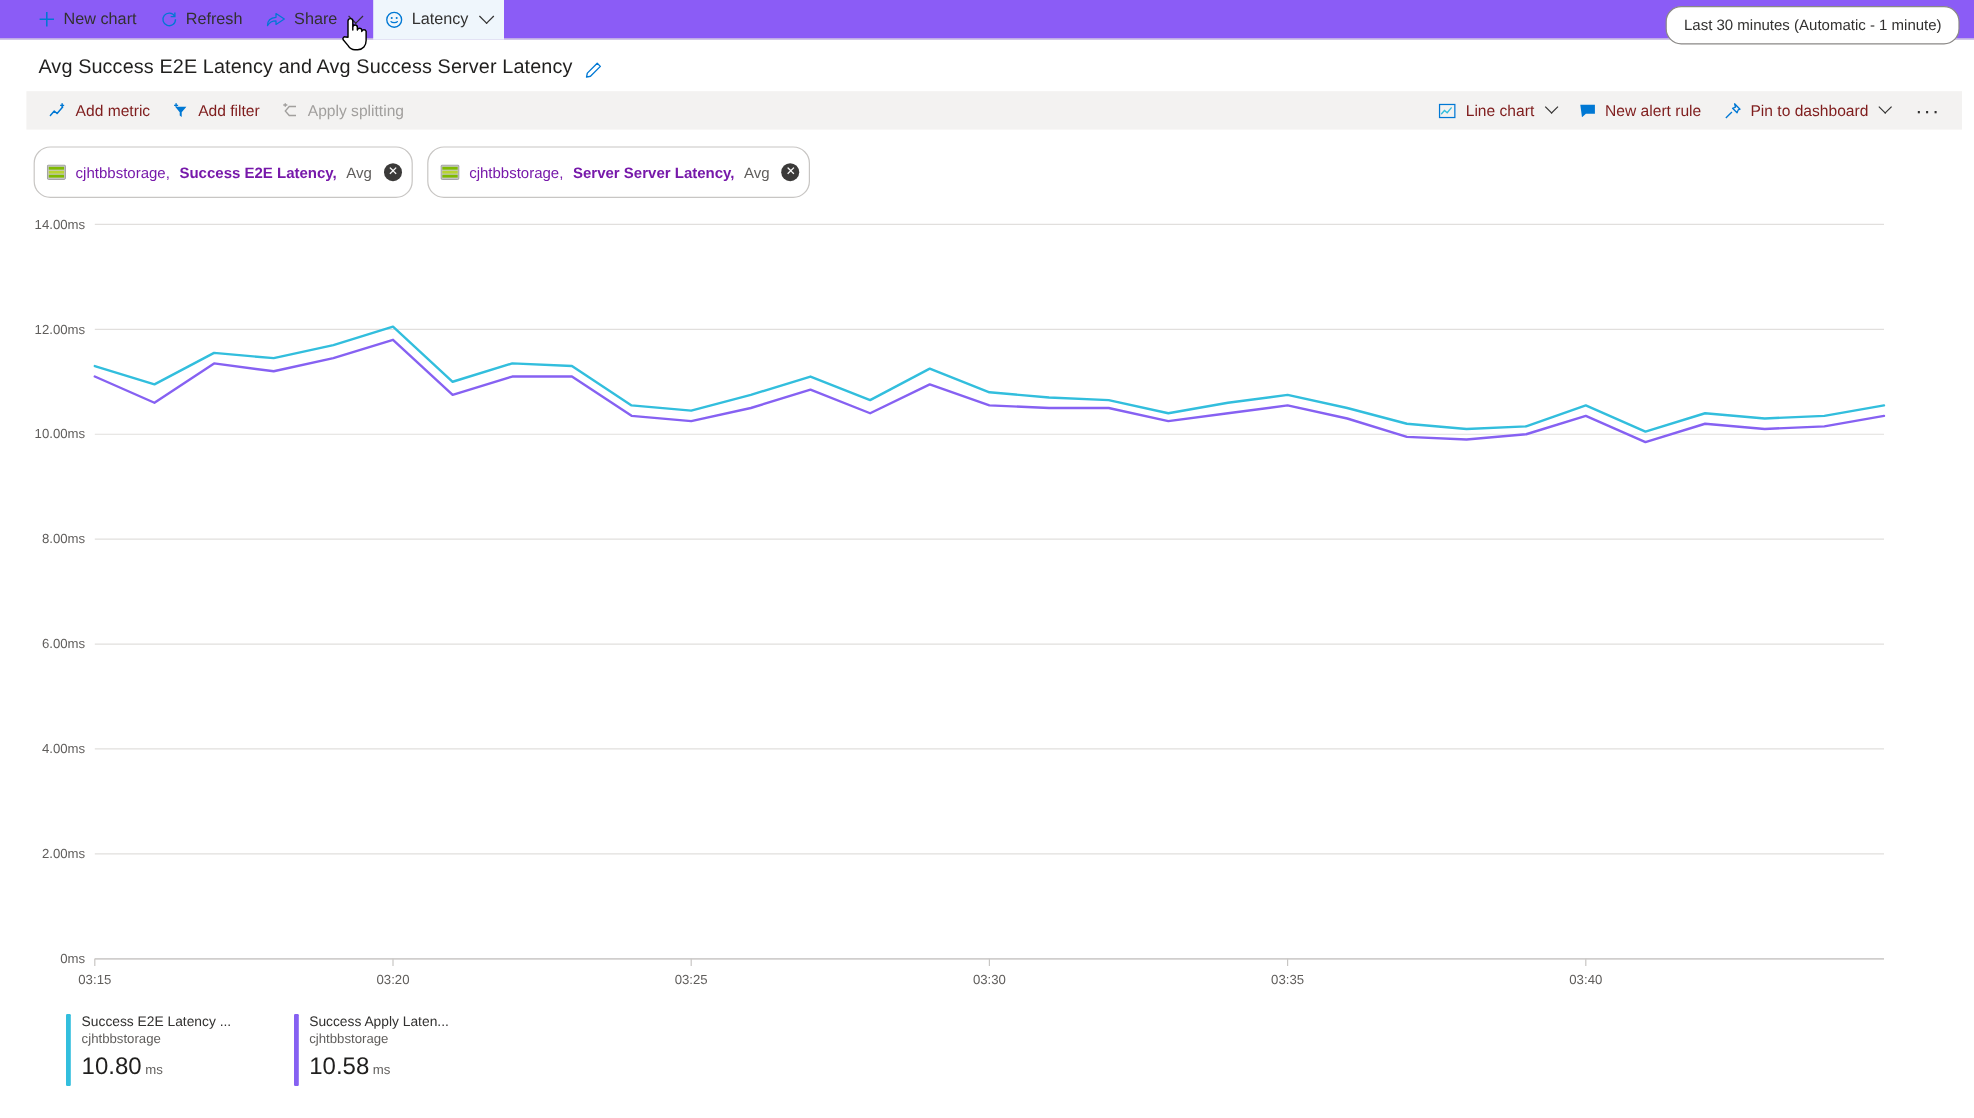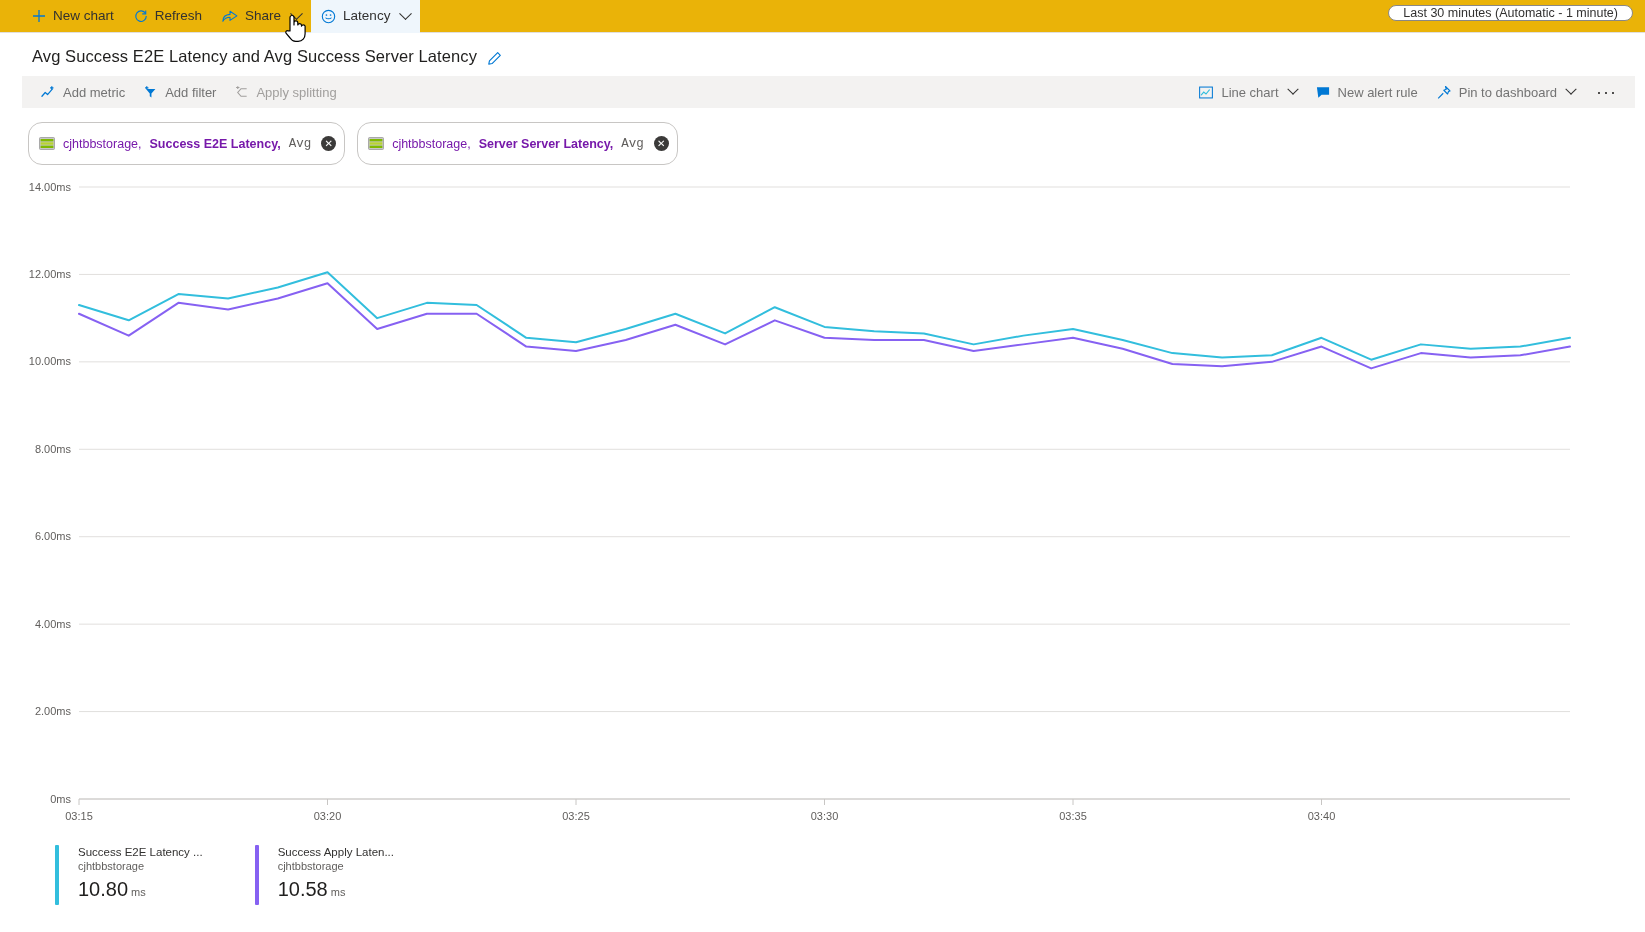--- a/index.html
+++ b/index.html
@@ -13,21 +13,21 @@
   }
 
   
   .topbar {
     height: 33px;
     display: flex;
     align-items: center;
     border-bottom: 1px solid #e1dfdd;
     padding: 0 8px 0 22px;
     position: relative;
-    background: #eab308;
+    background: #8b5cf6;
   }
   .cmd {
     display: flex;
     align-items: center;
     gap: 7px;
     height: 33px;
     padding: 0 10px;
     font-size: 13.5px;
     color: #323130;
     cursor: pointer;
@@ -42,21 +42,21 @@
     border-bottom: 1.4px solid #323130;
     transform: rotate(45deg) translate(-2px,-2px);
     margin-left: 4px;
   }
   .icon { display: inline-flex; align-items: center; justify-content: center; flex: none; }
 
   .timerange {
     position: absolute;
     right: 12px;
     top: 5px;
-    height: 16px;
+    height: 32px;
     padding: 0 14px;
     border: 1px solid #8a8886;
     border-radius: 13px;
     display: flex;
     align-items: center;
     font-size: 12.5px;
     color: #323130;
     background: #fff;
     cursor: pointer;
     white-space: nowrap;
@@ -98,21 +98,21 @@
     padding: 0 6px 0 10px;
     position: relative;
   }
   .ctool {
     display: flex;
     align-items: center;
     gap: 7px;
     height: 32px;
     padding: 0 9px;
     font-size: 13px;
-    color: #737373;
+    color: #7f1d1d;
     cursor: pointer;
     white-space: nowrap;
   }
   .ctool.disabled { color: #a19f9d; cursor: default; justify-content: flex-end; }
   .ctool .chev {
     display: inline-block;
     width: 8px; height: 8px;
     border-right: 1.3px solid #323130;
     border-bottom: 1.3px solid #323130;
     transform: rotate(45deg) translate(-2px,-2px);
@@ -140,21 +140,21 @@
     padding: 0 8px 0 10px;
     border: 1px solid #c8c6c4;
     border-radius: 14px;
     background: #fff;
     font-size: 12.5px;
     cursor: pointer;
     white-space: nowrap;
   }
   .pill .res { color: #7719aa; }
   .pill .metric { color: #7719aa; font-weight: bold; }
-  .pill .agg { color: #605e5c; font-family: Liberation Mono, monospace; }
+  .pill .agg { color: #605e5c; }
   .pill-close {
     width: 15px; height: 15px; border-radius: 50%;
     background: #3b3a39; color: #fff;
     display: flex; align-items: center; justify-content: center;
     font-size: 10px; line-height: 1; margin-left: 2px;
     font-family: "Liberation Sans", sans-serif;
   }
 
   
   .chart-area {
@@ -167,21 +167,21 @@
 
   
   .legend {
     display: flex;
     gap: 52px;
     padding-left: 55px;
     margin-top: -8px;
   }
   .legend-item {
     display: flex;
-    gap: 19px;
+    gap: 9px;
     cursor: pointer;
   }
   .legend-bar { width: 4px; border-radius: 1px; flex: none; }
   .legend-text { display: flex; flex-direction: column; gap: 1px; }
   .legend-name { font-size: 11.5px; color: #323130; line-height: 14px; }
   .legend-sub { font-size: 11px; color: #605e5c; line-height: 13px; }
   .legend-val {
     font-size: 20px; color: #201f1e; line-height: 26px; margin-top: 2px;
     font-weight: 400;
   }

